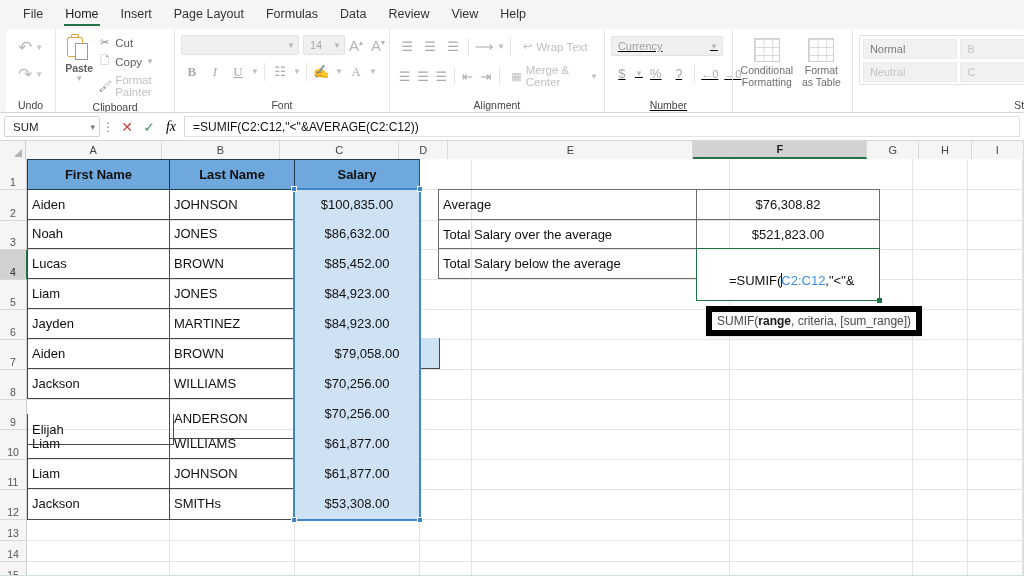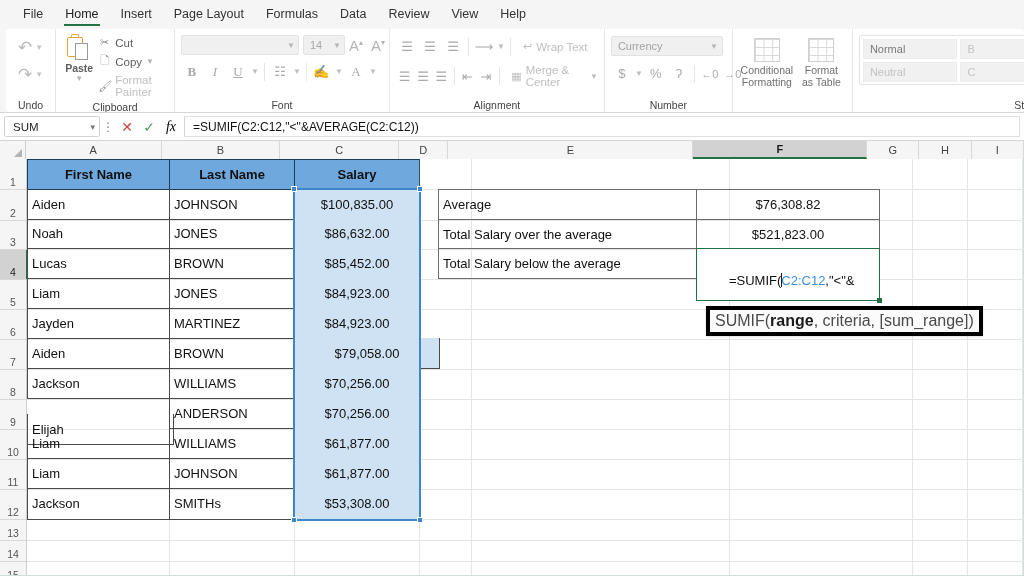--- a/index.html
+++ b/index.html
@@ -131,21 +131,21 @@
   .bigA sup { font-size:8px; }
   .vline { width:1px; height:18px; background:#e6e6e6; margin:0 3px; }
   .caretdn { font-size:8px; color:#bdbdbd; width:10px; text-align:center; }
 
   
   .align-group { width: 240px; }
   .alignrow { display:flex; align-items:center; gap:1px; }
   .wrap-btn { display:flex; align-items:center; gap:4px; font-size:11.5px; color:#bfbfbf; padding-left:8px;}
 
   
-  .num-group { width: 128px; }
+  .num-group { width: 128px; text-decoration: underline; }
   .numfld { width:112px; height:20px; background:#f0f0f0; border:1px solid #e2e2e2;
             border-radius:2px; display:flex; align-items:center; justify-content:space-between;
             padding:0 4px 0 6px; font-size:11px; color:#a2a2a2; }
 
   
   .cond-group { width: 120px; }
   .styles-group { flex:1; }
   .style-gallery {
     margin-top:3px;
     border:1px solid #e2e2e2; border-radius:2px;
@@ -279,22 +279,22 @@
     display:inline-block; width:1px; height:14px; background:#1a1a1a;
     vertical-align:-2px; margin:0 -0.5px;
   }
   .edit-handle {
     position:absolute; right:-3px; bottom:-3px; width:5px; height:5px;
     background:#1f7244;
   }
 
   .tooltip {
     position:absolute;
-    background:#fbfbfb; border:4px solid #000000;
-    font-size:16px; color:#4a4a4a;
+    background:#fbfbfb; border:6px solid #000000;
+    font-size:12px; color:#4a4a4a;
     padding:2px 5px;
     white-space:nowrap;
     z-index:7;
     box-shadow:0 1px 2px rgba(0,0,0,.12);
   }
   .tooltip b { color:#1a1a1a; }
 
   .grid-vline { position:absolute; top:0; bottom:0; width:1px; background:#e4e4e4; }
   .grid-hline { position:absolute; left:0; right:0; height:1px; background:#e4e4e4; }
   .sheet-bottom-line { position:absolute; left:0; right:0; bottom:0; height:1px; background:#cfe0d6; }
@@ -587,21 +587,21 @@
 
       <div class="cell datatxt" style="left:0;top:179px;width:143px;height:31px;">Aiden</div>
       <div class="cell datatxt" style="left:142px;top:179px;width:126px;height:31px;">BROWN</div>
       <div class="cell money" style="left:267px;top:179px;width:146px;height:31px;">$79,058.00</div>
 
       <div class="cell datatxt" style="left:0;top:209px;width:143px;height:31px;">Jackson</div>
       <div class="cell datatxt" style="left:142px;top:209px;width:126px;height:31px;">WILLIAMS</div>
       <div class="cell money" style="left:267px;top:209px;width:126px;height:31px;">$70,256.00</div>
 
       <div class="cell datatxt" style="left:0;top:242px;width:147px;height:31px;margin-top:13px;">Elijah</div>
-      <div class="cell datatxt" style="left:142px;top:239px;width:126px;height:31px;">ANDERSON</div>
+      <div class="cell datatxt" style="left:142px;top:239px;width:126px;height:41px;">ANDERSON</div>
       <div class="cell money" style="left:267px;top:239px;width:126px;height:31px;">$70,256.00</div>
 
       <div class="cell datatxt" style="left:0;top:269px;width:143px;height:31px;">Liam</div>
       <div class="cell datatxt" style="left:142px;top:269px;width:126px;height:31px;">WILLIAMS</div>
       <div class="cell money" style="left:267px;top:269px;width:126px;height:31px;">$61,877.00</div>
 
       <div class="cell datatxt" style="left:0;top:299px;width:143px;height:31px;">Liam</div>
       <div class="cell datatxt" style="left:142px;top:299px;width:126px;height:31px;">JOHNSON</div>
       <div class="cell money" style="left:267px;top:299px;width:126px;height:31px;">$61,877.00</div>
 

